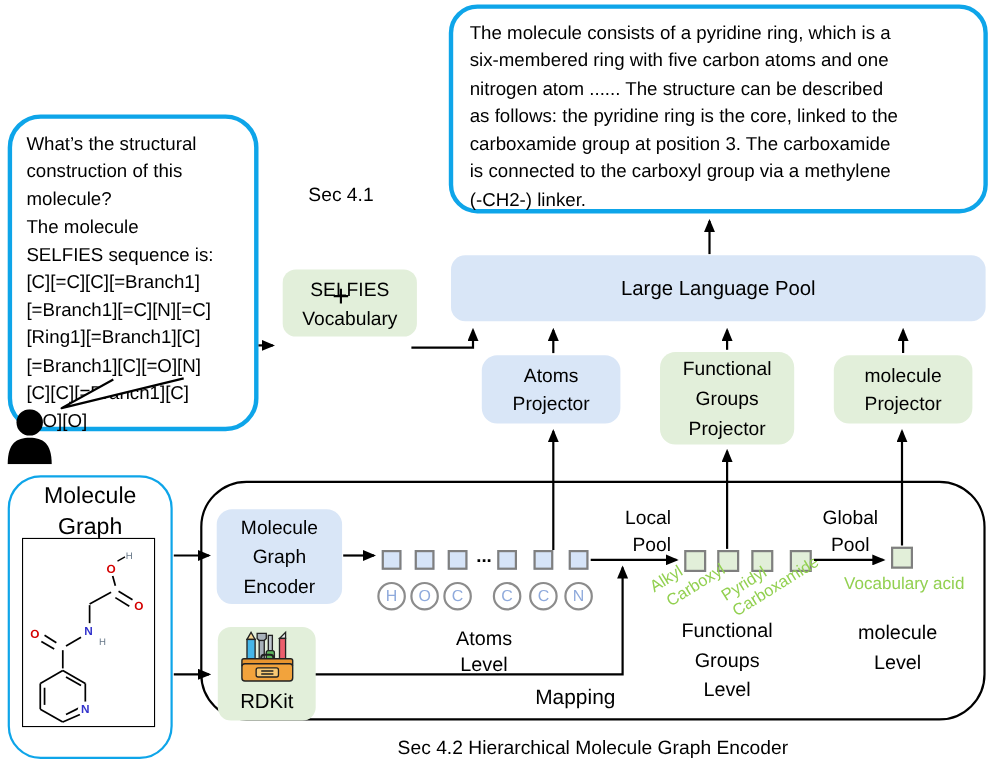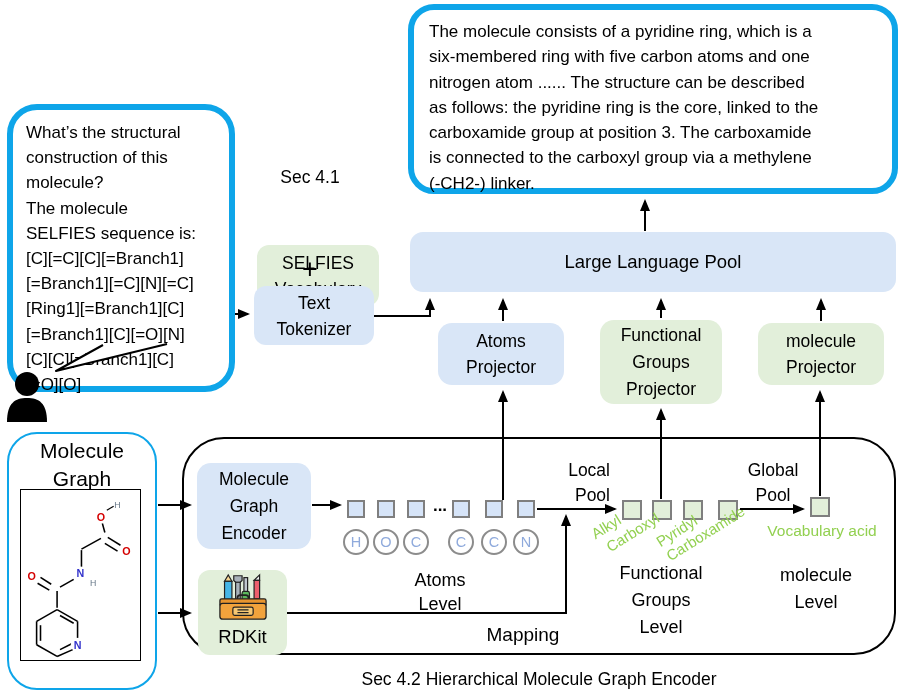--- a/index.html
+++ b/index.html
@@ -1,20 +1,20 @@
 <!DOCTYPE html>
 <html><head>
 <meta charset="utf-8">
 <style>
   html,body{margin:0;padding:0;background:#fff;}
   #canvas{position:relative;width:899px;height:696px;background:#fff;overflow:hidden;
           font-family:"Liberation Sans","DejaVu Sans",sans-serif;color:#000;}
   .abs{position:absolute;}
   .pre{white-space:pre-line;}
-  .bubble{border:6px solid #0ea5e9;background:#fff;box-sizing:border-box;}
+  .bubble{border:4px solid #0ea5e9;background:#fff;box-sizing:border-box;}
   .box{box-sizing:border-box;display:flex;align-items:center;justify-content:center;
        text-align:center;white-space:pre-line;}
   .blue{background:#d9e6f7;}
   .green{background:#e2efda;}
   .lbl{text-align:center;white-space:pre-line;}
   .sq{box-sizing:border-box;border:2px solid #7f7f7f;}
   .sq.b{background:#d6e4f8;}
   .sq.g{background:#e2efd9;}
   .circ{box-sizing:border-box;width:26px;height:26px;border:2px solid #8c8c8c;border-radius:50%;
         color:#8faadc;font-size:14.5px;display:flex;align-items:center;justify-content:center;background:#fff;}
@@ -48,22 +48,20 @@
 is connected to the carboxyl group via a methylene
 (-CH2-) linker.</div>
 
   <div class="abs lbl" style="left:262px;top:167px;width:96px;font-size:17.5px;">Sec 4.1</div>
 
   <div class="abs box green" style="left:257px;top:197px;width:122px;height:61px;border-radius:12px;font-size:17.5px;line-height:26px;margin-top:48px;">SELFIES
 Vocabulary</div>
 
   <div class="abs lbl" style="left:294px;top:254px;width:32px;font-size:27px;">+</div>
 
-  <div class="abs box blue" style="left:254px;top:286px;width:120px;height:59px;border-radius:12px;font-size:17.5px;line-height:26px;">Text
-Tokenizer</div>
 
   <div class="abs box blue" style="left:410px;top:232px;width:486px;height:60px;border-radius:13px;font-size:18.5px;">Large Language Pool</div>
 
   <div class="abs box blue" style="left:438px;top:323px;width:126px;height:62px;border-radius:14px;font-size:17.5px;line-height:26px;">Atoms
 Projector</div>
   <div class="abs box green" style="left:600px;top:320px;width:122px;height:84px;border-radius:14px;font-size:17.5px;line-height:27px;">Functional
 Groups
 Projector</div>
   <div class="abs box green" style="left:758px;top:323px;width:126px;height:62px;border-radius:14px;font-size:17.5px;line-height:26px;">molecule
 Projector</div>

